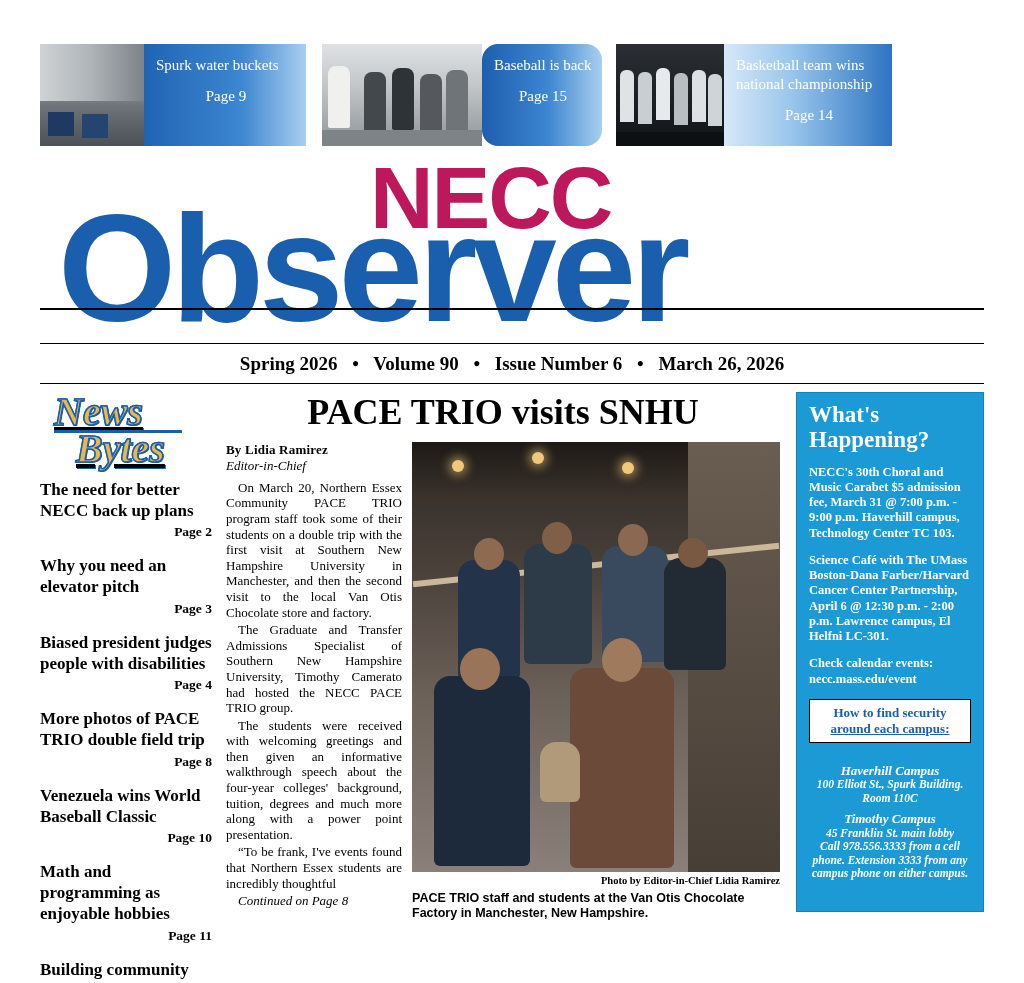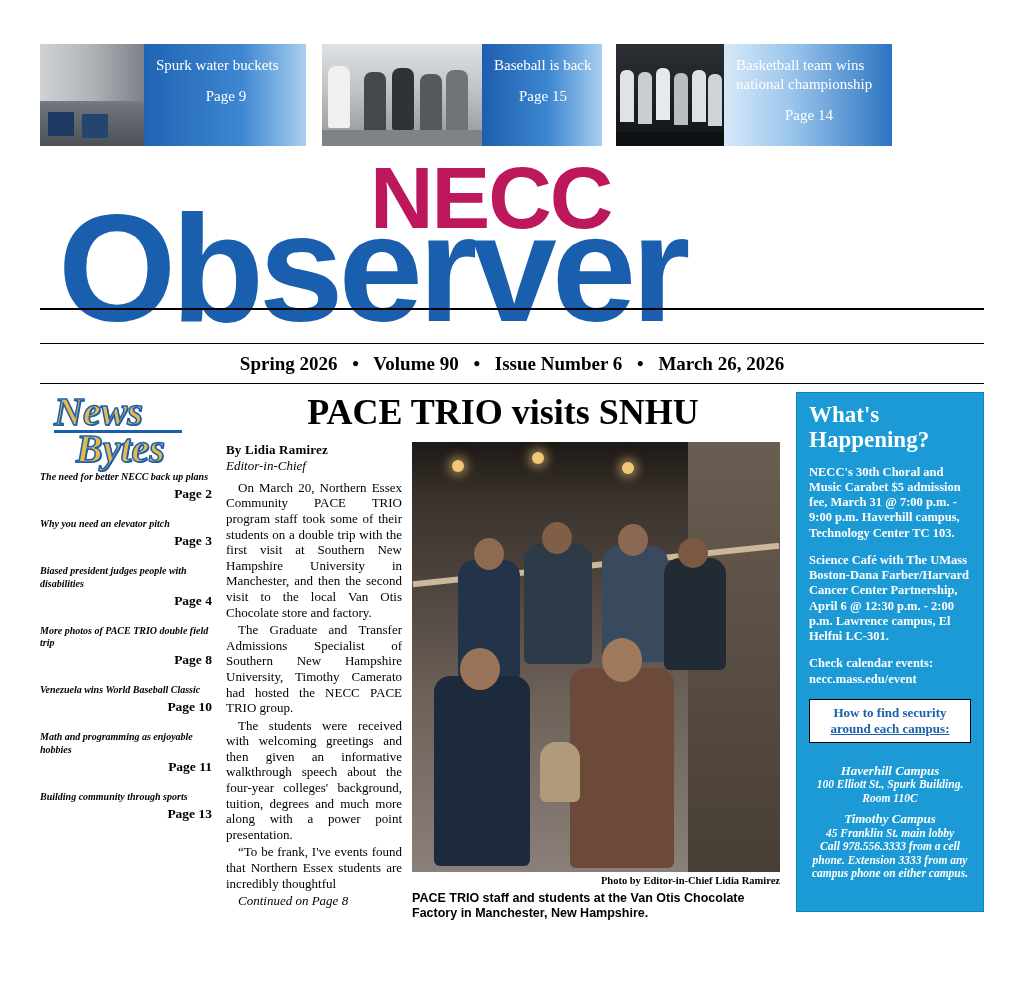--- a/index.html
+++ b/index.html
@@ -59,20 +59,21 @@
     line-height: 1.25;
     padding: 12px 10px 6px 12px;
     box-sizing: border-box;
     background: linear-gradient(to right, #1f5fb0 0%, #2f72c4 45%, #8fc0e8 100%);
   }
   .teaser.t1 .teaser-text {
     background: linear-gradient(to right, #2064b4 0%, #3d86d0 60%, #a9cff0 100%);
   }
   .teaser.t2 .teaser-text {
     background: linear-gradient(to right, #1d5eae 0%, #3d86d0 55%, #a9cff0 100%);
+    border-radius: 16px;
   }
   .teaser.t3 .teaser-text {
     background: linear-gradient(to right, #d7e8f8 0%, #9ac6ec 40%, #2d74c2 100%);
   }
   .teaser-title { display: block; }
   .teaser-page {
     display: block;
     margin-top: 12px;
     text-align: center;
   }
@@ -209,22 +210,23 @@
     width: 196px;
     flex: 0 0 auto;
     padding-left: 8px;
     box-sizing: border-box;
   }
 
   
   .newsbytes {
     position: relative;
     height: 74px;
-    margin: 2px 0 3px 14px;
-    font-family: "Liberation Serif", serif;
+    margin: 2px 0 12px 14px;
+    font-family: "Liberation Serif", serif;
+    text-decoration: underline;
   }
   .nb-word {
     font-weight: bold;
     font-style: italic;
     font-size: 40px;
     line-height: 0.92;
     color: #e8b84b;
     -webkit-text-stroke: 1.5px #1a5fae;
     text-shadow: 1px 1px 0 #1a5fae;
   }
@@ -235,23 +237,22 @@
     left: 0; top: 36px; width: 128px;
     border-top: 3px solid #1a5fae;
   }
 
   .byte {
     margin-bottom: 16px;
   }
   .byte-title {
     font-family: "Liberation Serif", serif;
     font-weight: bold;
-    font-size: 10px;
+    font-size: 17px;
     line-height: 1.22;
-    font-style: italic;
   }
   .byte-page {
     font-family: "Liberation Serif", serif;
     font-weight: bold;
     font-size: 13.5px;
     text-align: right;
     margin-top: 3px;
   }
 
   

